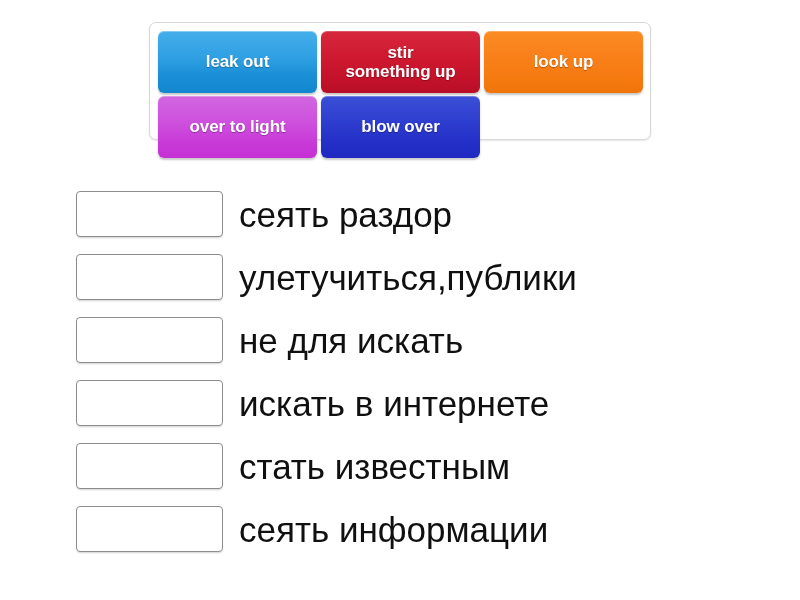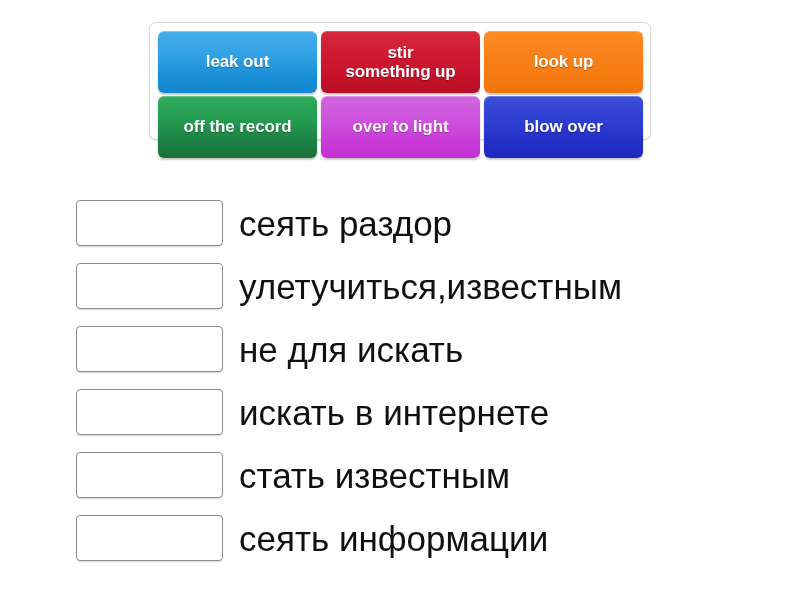--- a/index.html
+++ b/index.html
@@ -90,21 +90,21 @@
   .tile.skin-indigo {
     background: linear-gradient(180deg, #3b4fd6 0%, #2f3fd0 38%, #2430c8 72%, #1f29c2 100%);
     box-shadow: inset 0 1px 0 rgba(255,255,255,0.28), 0 2px 2px rgba(0,0,0,0.22);
     text-align: right;
   }
 
   
   #answer-list {
     position: absolute;
     left: 76px;
-    top: 199px;
+    top: 190px;
     width: 700px;
   }
   .answer-row {
     display: flex;
     align-items: center;
     height: 48px;
     margin-bottom: 15px;
   }
   .drop-zone {
     width: 147px;
@@ -133,40 +133,37 @@
       <div class="tile skin-blue" draggable="true">
         <span class="tile-label">leak out</span>
       </div>
       <div class="tile skin-red" draggable="true">
         <span class="tile-label">stir
 something up</span>
       </div>
       <div class="tile skin-orange" draggable="true">
         <span class="tile-label">look up</span>
       </div>
-      <div class="tile skin-green" draggable="true">
-        <span class="tile-label">off the record</span>
-      </div>
       <div class="tile skin-magenta" draggable="true">
         <span class="tile-label">over to light</span>
       </div>
       <div class="tile skin-indigo" draggable="true">
         <span class="tile-label">blow over</span>
       </div>
     </div>
 </div>
 
 <div id="answer-list">
     <div class="answer-row">
       <div class="drop-zone"></div>
       <div class="answer-text">сеять раздор</div>
     </div>
     <div class="answer-row">
       <div class="drop-zone"></div>
-      <div class="answer-text">улетучиться,известным</div>
+      <div class="answer-text">улетучиться,публики</div>
     </div>
     <div class="answer-row">
       <div class="drop-zone"></div>
       <div class="answer-text">не для искать</div>
     </div>
     <div class="answer-row">
       <div class="drop-zone"></div>
       <div class="answer-text">искать в интернете</div>
     </div>
     <div class="answer-row">

